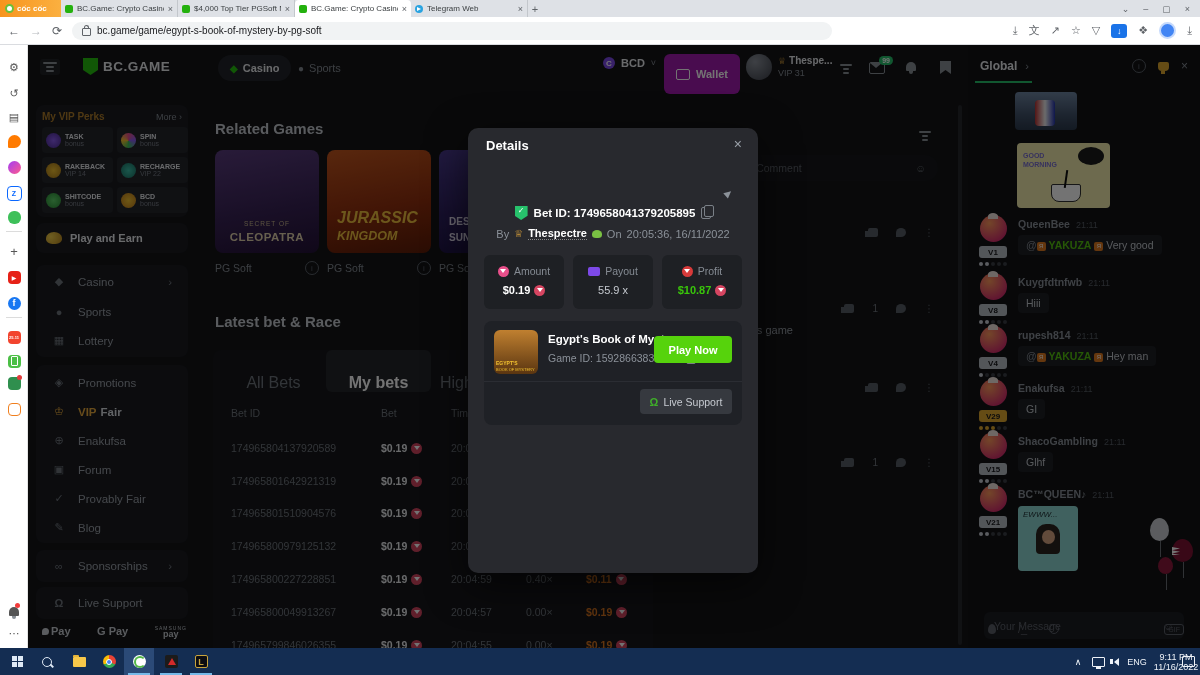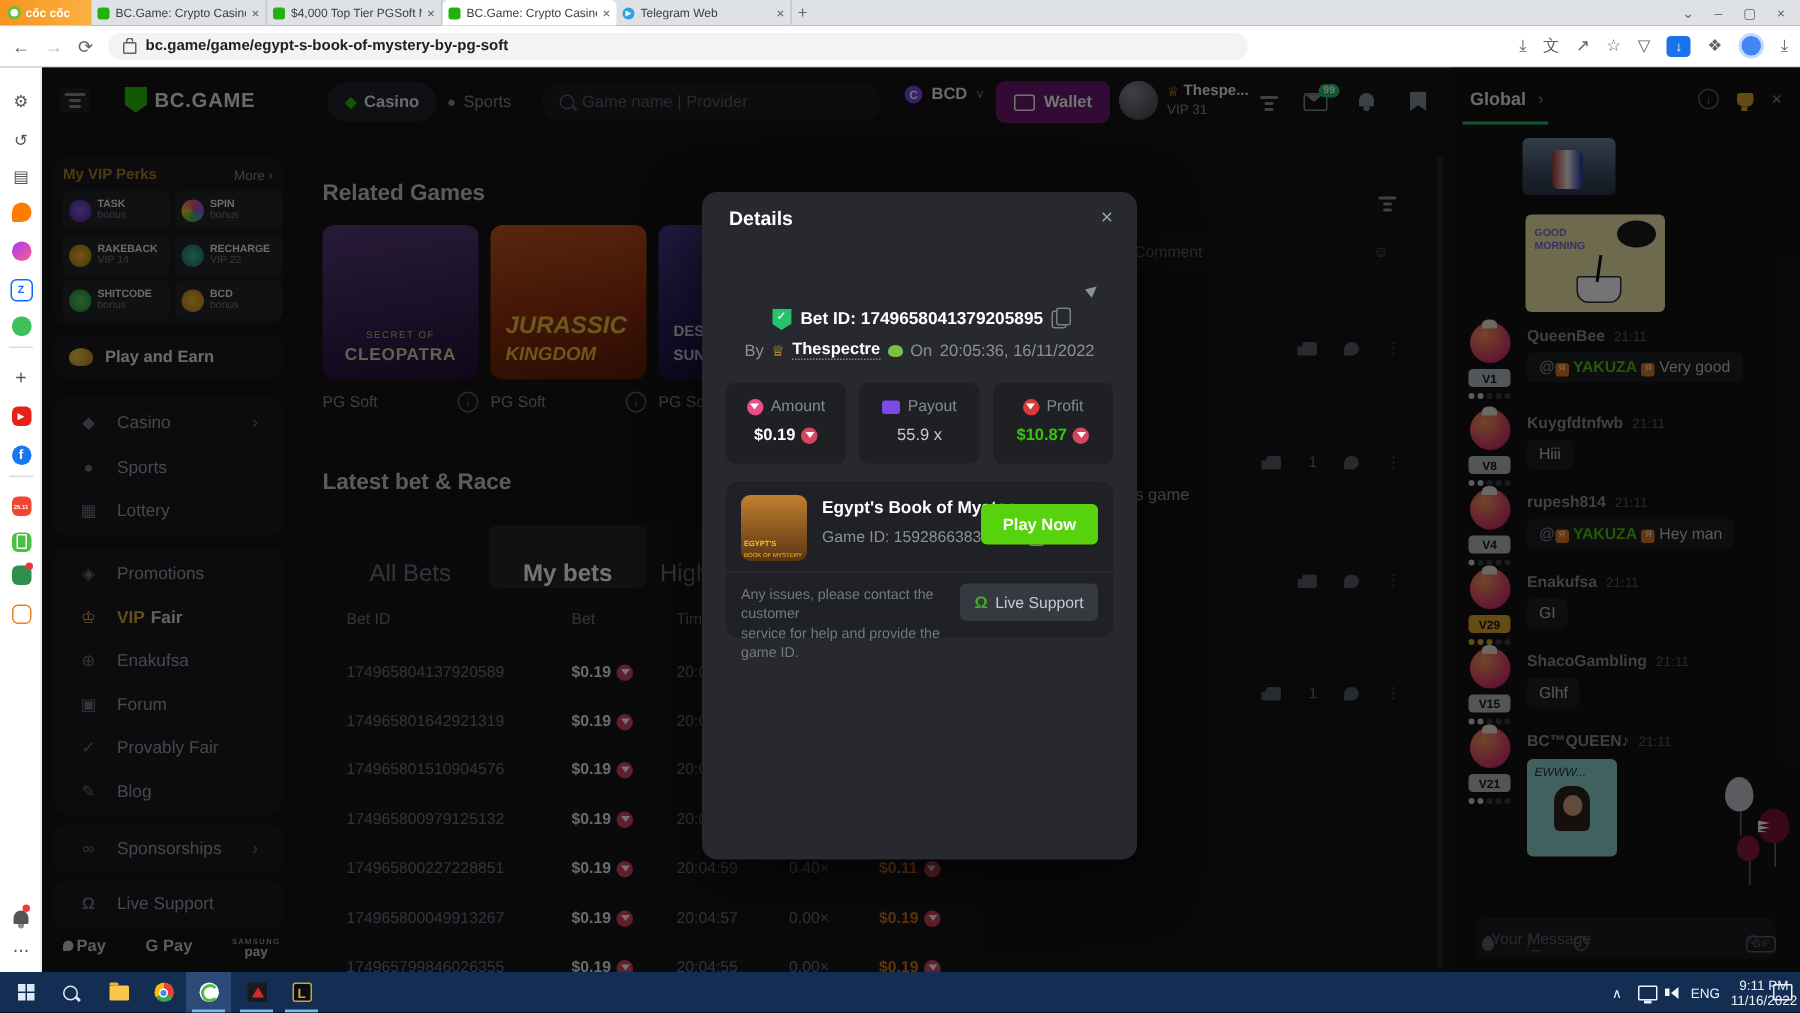--- a/index.html
+++ b/index.html
@@ -20,21 +20,21 @@
   .fav.bc{background:#24b10e;}
   .fav.tg{background:#2aa3e0;border-radius:50%;position:relative;}
   .fav.tg:after{content:"";position:absolute;left:2px;top:2.5px;border-left:4px solid #fff;border-top:2px solid transparent;border-bottom:2px solid transparent;}
   .newtab{width:14px;color:#5f6368;font-size:11px;display:flex;align-items:center;justify-content:center;}
   .winctl{margin-left:auto;display:flex;align-items:center;gap:14px;padding-right:10px;color:#5f6368;font-size:9px;}
   #addressbar{left:0;top:17px;width:1200px;height:28px;background:#fff;border-bottom:1px solid #dadce0;display:flex;align-items:center;box-sizing:border-box;padding:0 8px;gap:10px;}
   .navic{color:#5f6368;font-size:12px;}
   .urlpill{flex:0 0 740px;height:18px;background:#f1f3f4;border-radius:9px;display:flex;align-items:center;gap:6px;padding:0 10px;}
   .lock{width:7px;height:6px;border:1px solid #5f6368;border-radius:1px;position:relative;margin-top:3px;}
   .lock:before{content:"";position:absolute;left:1px;top:-4px;width:3px;height:3px;border:1px solid #5f6368;border-bottom:none;border-radius:3px 3px 0 0;}
-  .url{font-size:10px;color:#202124;font-weight:bold;}
+  .url{font-size:10px;color:#202124;}
   .baricons{margin-left:auto;display:flex;align-items:center;gap:11px;color:#5f6368;font-size:11px;}
   .dlblue{width:16px;height:14px;background:#1a73e8;border-radius:3px;color:#fff;font-size:9px;display:flex;align-items:center;justify-content:center;}
   .avy{width:13px;height:13px;border-radius:50%;background:#4285f4;border:2px solid #c6dafc;box-sizing:content-box;}
   
   #viewport{left:0;top:45px;width:1200px;height:603px;}
   #bsidebar{left:0;top:0;width:28px;height:603px;background:#fff;border-right:1px solid #e4e4e4;box-sizing:border-box;}
   .sbi{position:absolute;left:6px;width:16px;height:16px;display:flex;align-items:center;justify-content:center;font-size:11px;color:#555;}
   .blob{width:13px;height:13px;border-radius:4px;}
   #page{left:28px;top:0;width:1172px;height:603px;background:#141518;overflow:hidden;}
   #overlay{left:0;top:0;width:1172px;height:603px;background:rgba(0,0,0,0.55);z-index:40;}
@@ -42,21 +42,21 @@
   #siteheader{left:0;top:0;width:940px;height:45px;}
   .burger{width:18px;height:14px;border-radius:3px;position:relative;}
   .burger i,.burger i:before,.burger i:after{content:"";position:absolute;left:3px;right:3px;height:2px;background:#8a9097;border-radius:1px;}
   .burger i{top:3px;}
   .burger i:before{top:4px;}
   .burger i:after{top:8px;}
   .shield{width:15px;height:17px;background:#26c00e;clip-path:polygon(0 0,100% 0,100% 70%,50% 100%,0 70%);}
   .pill{height:26px;border-radius:14px;display:flex;align-items:center;gap:5px;padding:0 12px;box-sizing:border-box;font-size:11px;}
   .glyph{font-size:10px;}
   .coin{width:12px;height:12px;border-radius:50%;background:#7d49e8;color:#fff;font-size:8px;font-weight:bold;display:flex;align-items:center;justify-content:center;}
-  .walletbtn{background:#701a75;color:#fff;font-weight:bold;border-radius:6px;height:28px;padding:0 12px;display:flex;align-items:center;gap:6px;font-size:11px;}
+  .walletbtn{background:#a21caf;color:#fff;font-weight:bold;border-radius:6px;height:40px;padding:0 12px;display:flex;align-items:center;gap:6px;font-size:11px;}
   .avatar{width:26px;height:26px;border-radius:50%;background:radial-gradient(circle at 35% 30%,#8a8f99,#3c4049);}
   .envel{width:14px;height:10px;border:1px solid #8a9097;border-radius:2px;position:relative;}
   .envel:before{content:"";position:absolute;left:0;top:0;border-left:6px solid transparent;border-right:6px solid transparent;border-top:5px solid #8a9097;}
   .badge99{position:absolute;top:-6px;right:-8px;background:#27c26c;color:#fff;font-size:7px;border-radius:7px;padding:1px 3px;font-weight:bold;}
   .bell{width:10px;height:9px;background:#8a9097;border-radius:5px 5px 1px 1px;position:relative;}
   .bell:after{content:"";position:absolute;left:3px;bottom:-3px;width:4px;height:3px;background:#8a9097;border-radius:0 0 3px 3px;}
   
   .panel{background:#1b1c21;border-radius:8px;}
   .perk{background:#24262c;border-radius:4px;display:flex;align-items:center;gap:4px;padding:0 4px;box-sizing:border-box;width:71px;height:26px;}
   .perk .pi{width:15px;height:15px;border-radius:50%;flex:none;}
@@ -259,26 +259,20 @@
         <span style="color:#e8eaee;font-weight:bold;font-size:13.5px;letter-spacing:0.5px;">BC.GAME</span>
       </div>
       <div class="ab pill" style="left:190px;top:10px;background:#23252a;color:#e8eaee;font-weight:bold;">
         <span class="glyph" style="color:#26c00e;">◆</span>
         <span>Casino</span>
       </div>
       <div class="ab pill" style="left:258px;top:10px;color:#868c94;">
         <span class="glyph" style="color:#868c94;">●</span>
         <span>Sports</span>
       </div>
-      <div class="ab pill" style="left:333px;top:10px;width:226px;background:#1c1d21;color:#5c6069;">
-        <span style="width:8px;height:8px;border:1.5px solid #5c6069;border-radius:50%;position:relative;flex:none;">
-            <span style="position:absolute;left:7px;top:7px;width:4px;height:1.5px;background:#5c6069;transform:rotate(45deg);"></span>
-          </span>
-        <span>Game name | Provider</span>
-      </div>
       <div class="ab fx" style="left:575px;top:12px;gap:6px;">
         <span class="coin">C</span>
         <span style="color:#e8eaee;font-size:11px;font-weight:bold;">BCD</span>
         <span style="color:#868c94;font-size:9px;">˅</span>
       </div>
       <div class="ab walletbtn" style="left:636px;top:9px;">
         <span style="width:12px;height:9px;border:1px solid #fff;border-radius:2px;display:inline-block;"></span>
         <span>Wallet</span>
       </div>
       <div class="ab avatar" style="left:718px;top:9px;"></div>
@@ -798,24 +792,20 @@
       </div>
       <div style="position:absolute;left:64px;top:12px;color:#fff;font-weight:bold;font-size:11.5px;">Egypt's Book of Mystery</div>
       <div style="position:absolute;left:64px;top:31px;color:#8b9199;font-size:10.5px;display:flex;align-items:center;gap:5px;">
           <span>Game ID: 1592866383564...</span>
           <span class="copyic"></span>
         </div>
       <div class="playbtn" style="right:10px;top:15px;width:78px;height:27px;">
           <span>Play Now</span>
         </div>
       <div style="position:absolute;left:0;top:60px;width:258px;height:1px;background:#2b2d33;"></div>
-      <div style="position:absolute;left:10px;top:69px;width:140px;font-size:9.5px;line-height:13px;color:#737981;">
-        <span>Any issues, please contact the customer</span><br>
-        <span>service for help and provide the game ID.</span>
-      </div>
       <div class="supbtn" style="right:10px;top:68px;width:92px;height:25px;">
           <span class="omega">Ω</span>
           <span>Live Support</span>
         </div>
     </div>
   </div>
 </div>
 
 <div id="taskbar" class="ab">
   <span class="tbi" style="left:2px;">

